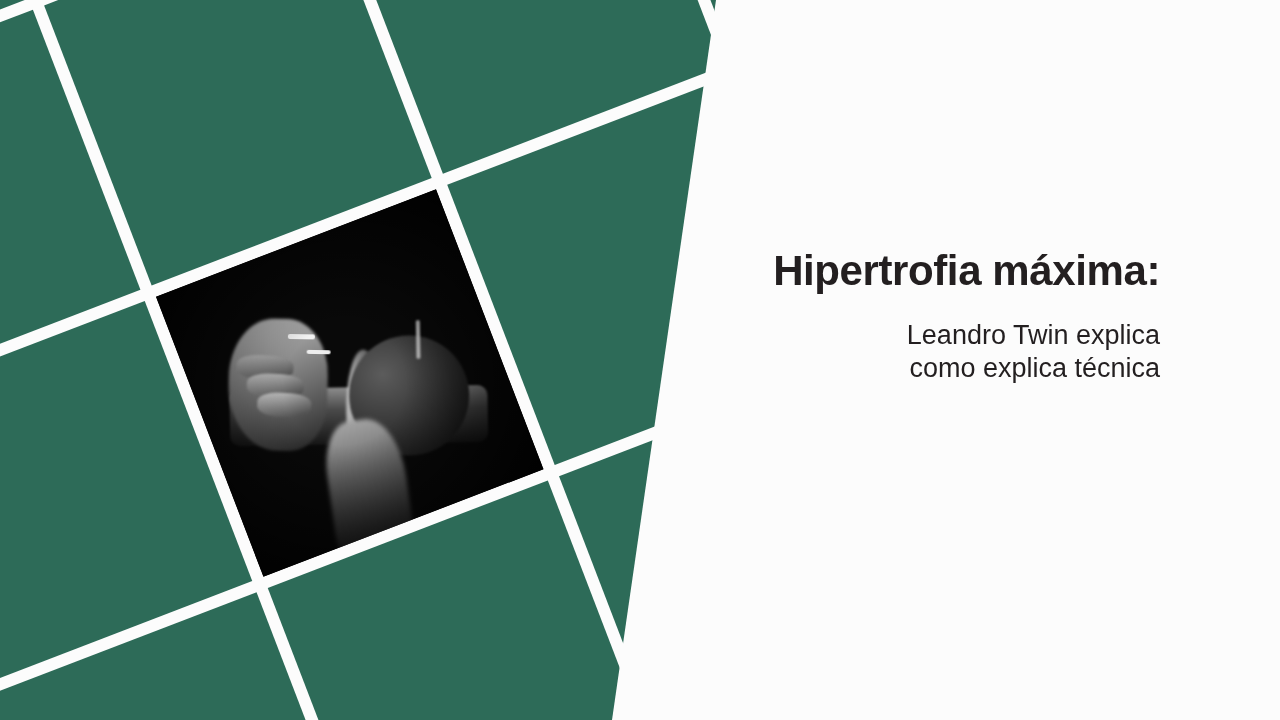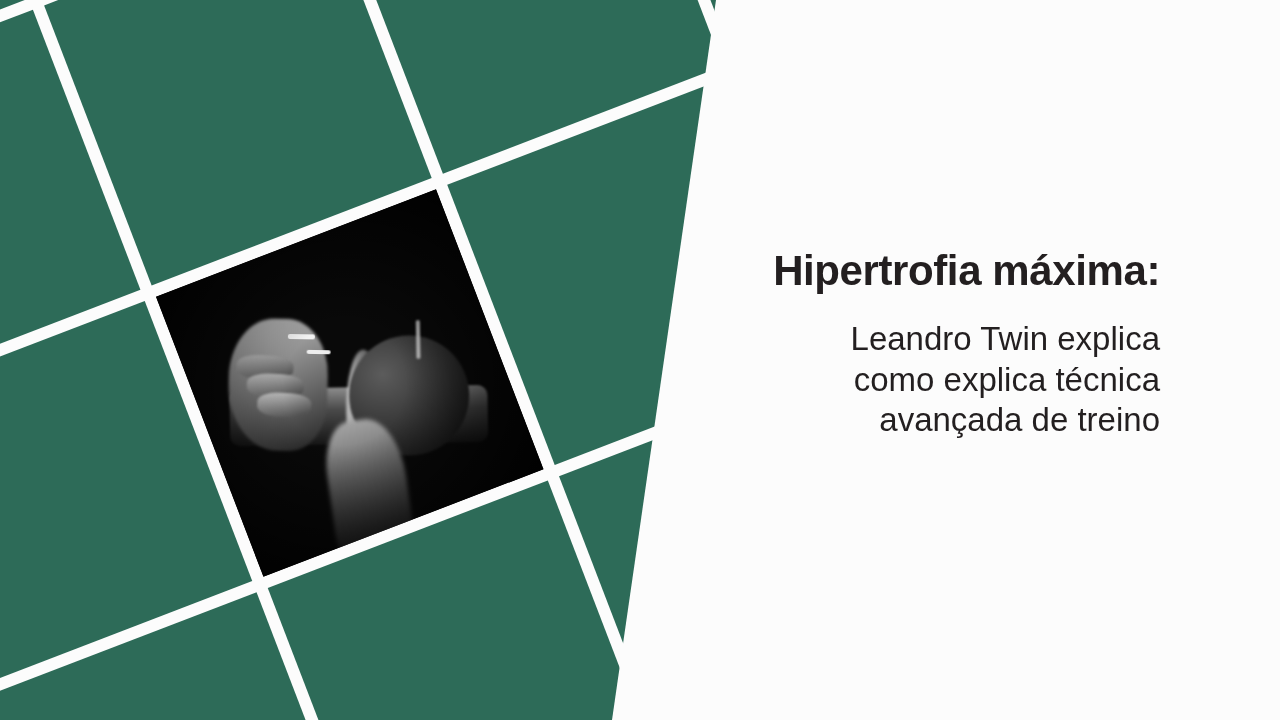--- a/index.html
+++ b/index.html
@@ -193,21 +193,21 @@
   .headline {
     margin: 0;
     font-size: 42px;
     font-weight: 700;
     letter-spacing: -0.4px;
     color: #231f20;
     line-height: 1.08;
   }
   .subhead {
     margin: 26px 0 0 0;
-    font-size: 33px;
+    font-size: 27px;
     font-weight: 400;
     color: #231f20;
     line-height: 1.22;
   }
   .subhead .sub-line { display: block; }
 </style>
 </head>
 <body>
 
 <div id="stage">
@@ -256,17 +256,16 @@
       <div class="tile" style="left:1248px;top:1248px;width:300px; height:300px;"></div>
 
     </div>
   </div>
 
   <div class="text-block">
     <h1 class="headline">Hipertrofia máxima:</h1>
     <p class="subhead">
       <span class="sub-line">Leandro Twin explica</span>
       <span class="sub-line">como explica técnica</span>
-      <span class="sub-line">avançada de treino</span>
     </p>
   </div>
 
 </div>
 
 </body></html>

